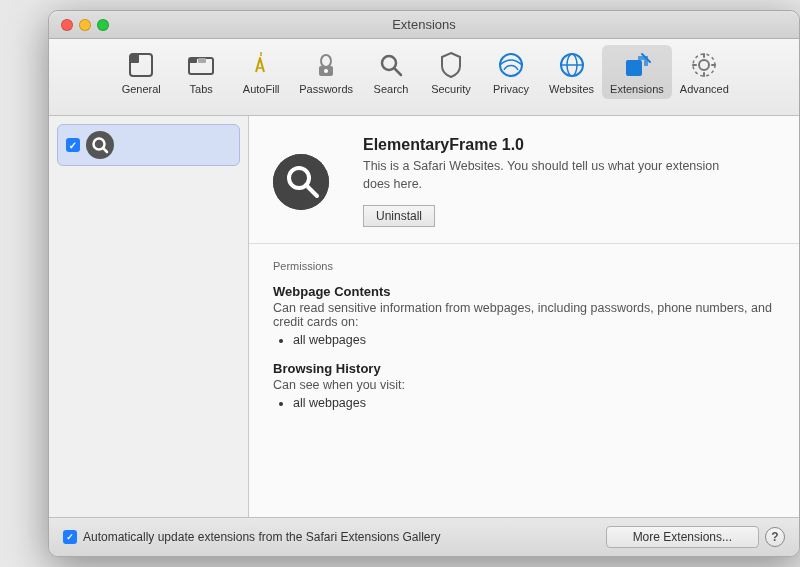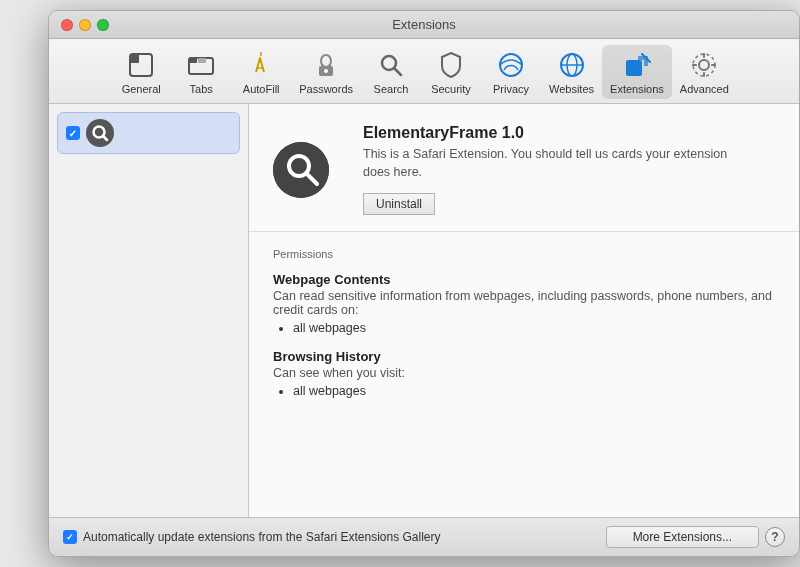--- a/index.html
+++ b/index.html
@@ -65,21 +65,21 @@
       font-weight: 500;
     }
 
     
     .toolbar {
       background: linear-gradient(to bottom, #f5f5f5, #e8e8e8);
       border-bottom: 1px solid #c0c0c0;
       display: flex;
       align-items: center;
       justify-content: center;
-      padding: 6px 10px 4px;
+      padding: 6px 10px 16px;
       gap: 0px;
     }
 
     .toolbar-item {
       display: flex;
       flex-direction: column;
       align-items: center;
       gap: 2px;
       padding: 4px 8px;
       border-radius: 6px;
@@ -484,21 +484,21 @@
       <div class="ext-header">
         <div class="ext-logo">
           <svg width="56" height="56" viewBox="0 0 56 56">
             <circle cx="28" cy="28" r="28" fill="#444"></circle>
             <circle cx="26" cy="24" r="10" stroke="white" stroke-width="4" fill="none"></circle>
             <line x1="33" y1="31" x2="44" y2="42" stroke="white" stroke-width="4" stroke-linecap="round"></line>
           </svg>
         </div>
         <div class="ext-info">
           <span class="ext-name">ElementaryFrame 1.0</span>
-          <span class="ext-desc">This is a Safari Extension. You should tell us cards your extension does here.</span>
+          <span class="ext-desc">This is a Safari Websites. You should tell us what your extension does here.</span>
           <button class="uninstall-btn">Uninstall</button>
         </div>
       </div>
 
       <div class="permissions-panel">
         <div class="permissions-title">Permissions</div>
 
         <div class="permission-section">
           <div class="permission-name">Webpage Contents</div>
           <div class="permission-desc">Can read sensitive information from webpages, including passwords, phone numbers, and credit cards on:</div>

